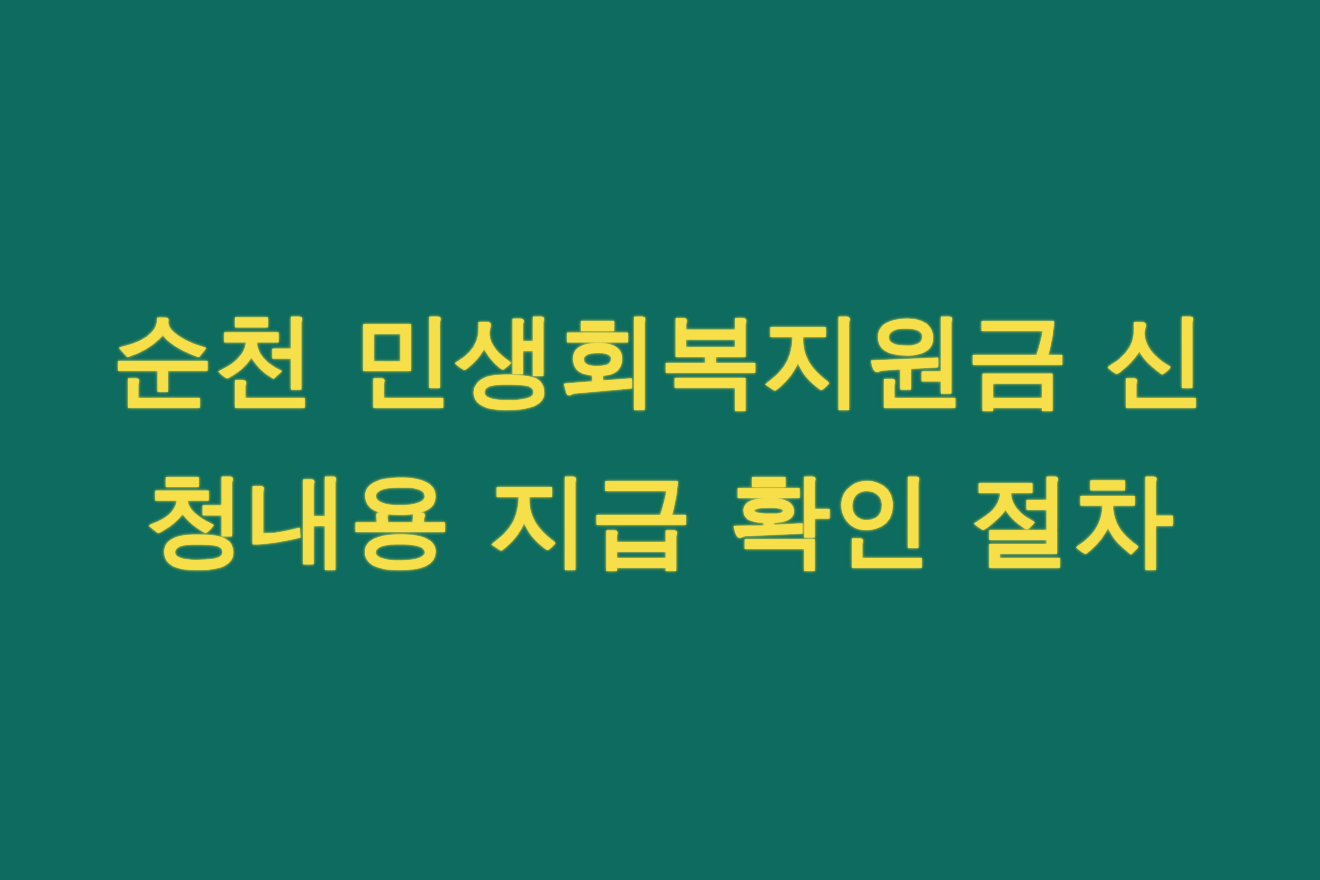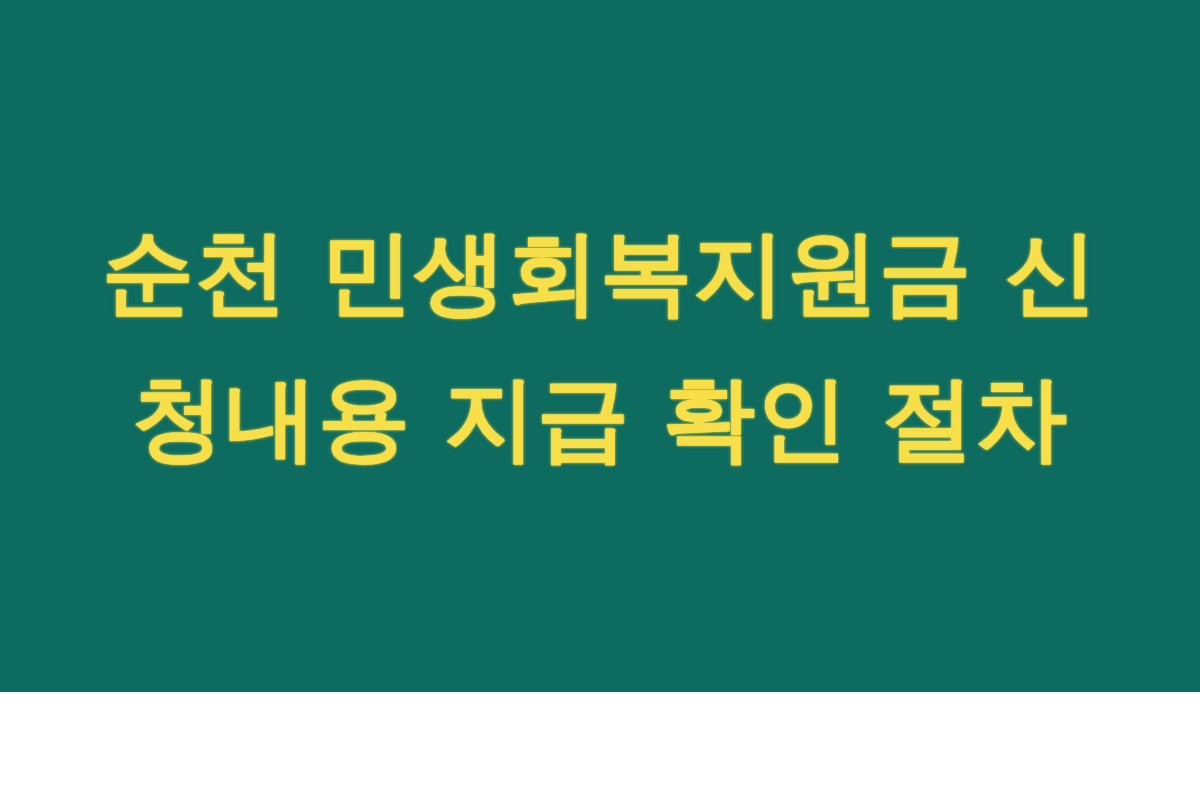--- a/index.html
+++ b/index.html
@@ -11,21 +11,21 @@
   body {
     width: 1200px;
     height: 800px;
     overflow: hidden;
     font-family: "DejaVu Sans", "Liberation Sans", sans-serif;
   }
 
   .title-card {
     position: relative;
     width: 1200px;
-    height: 692px;
+    height: 800px;
     box-sizing: border-box;
     display: flex;
     align-items: center;
     justify-content: center;
     background-color: #0d6b5f;
   }
 
   .title-block {
     width: 1010px;
     text-align: center;

